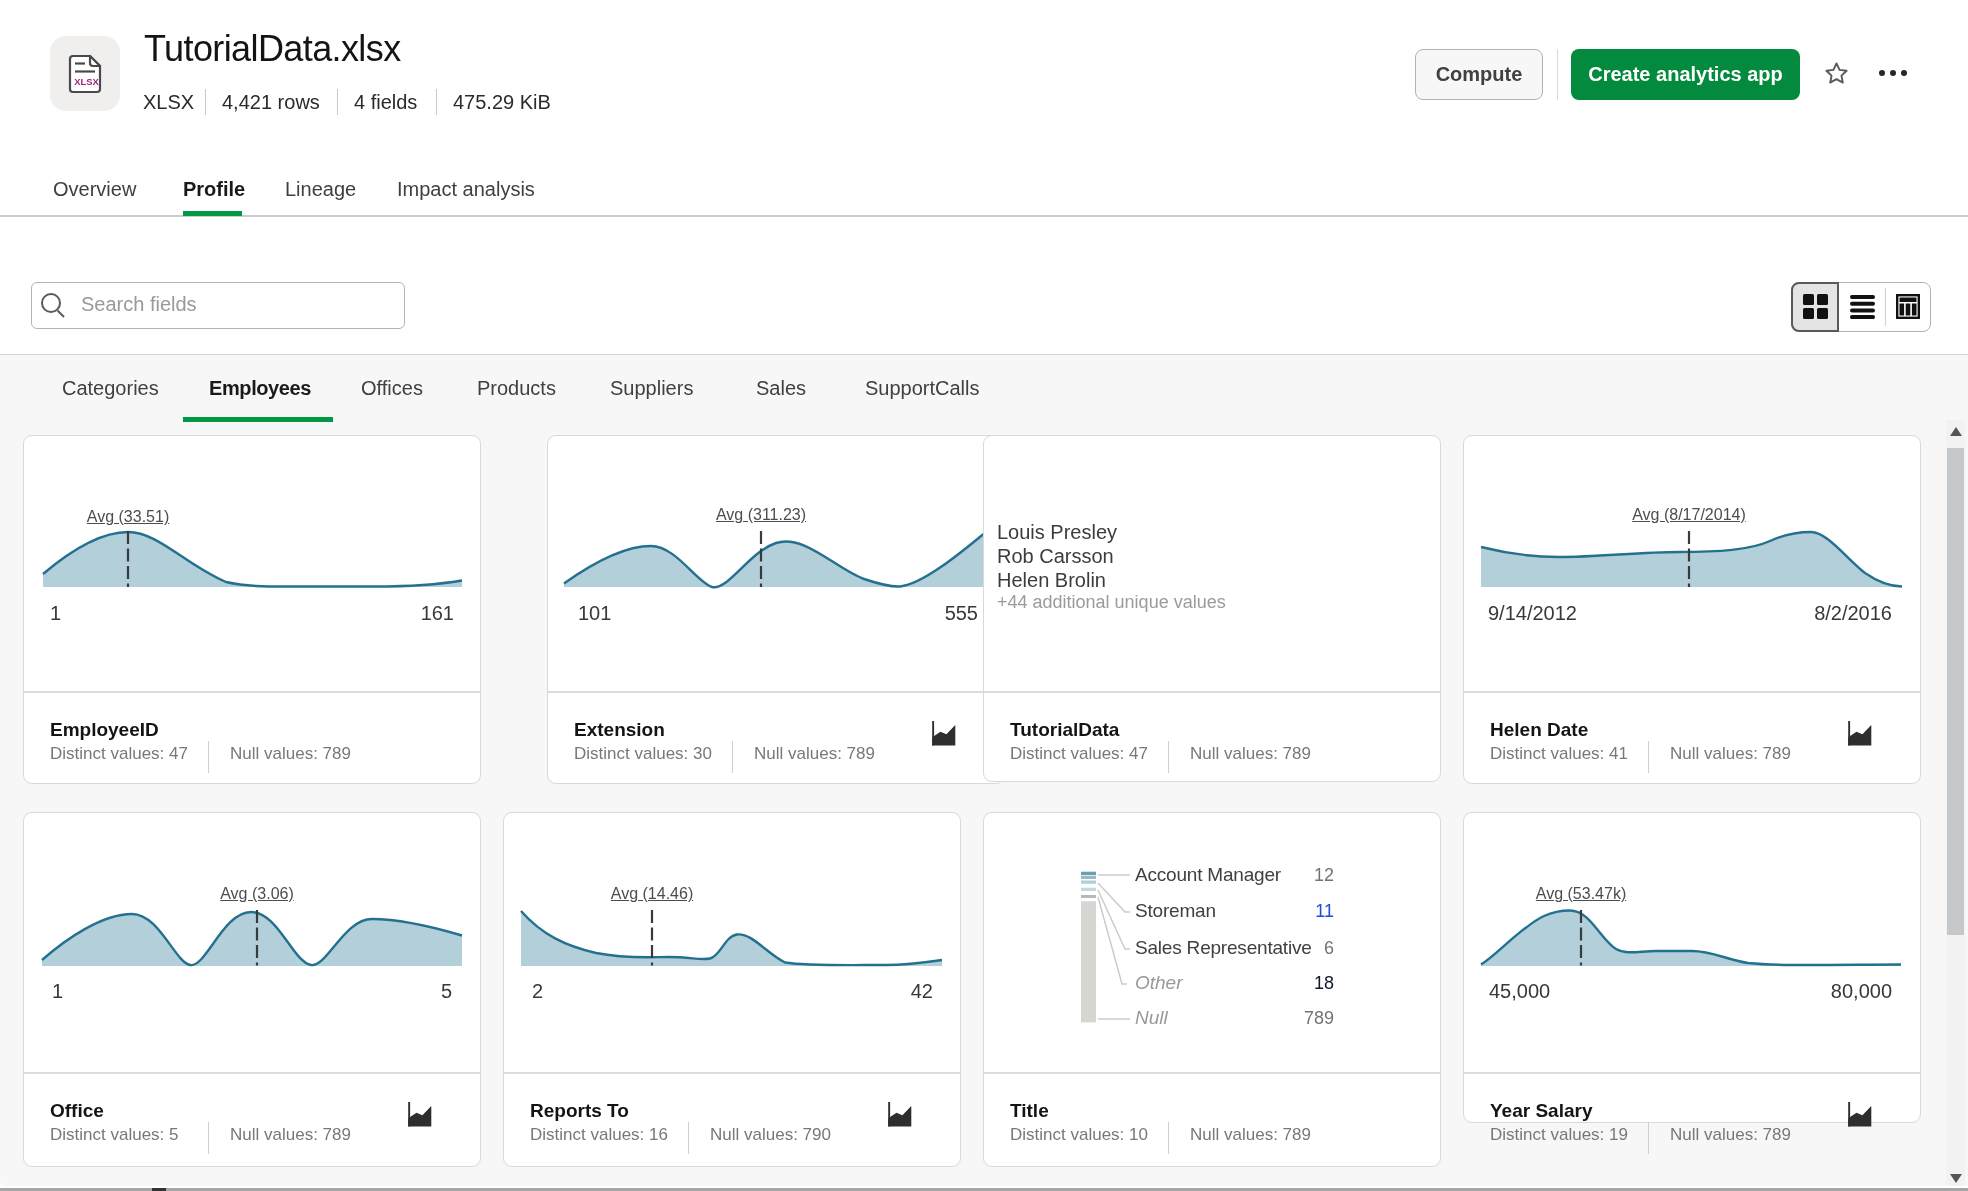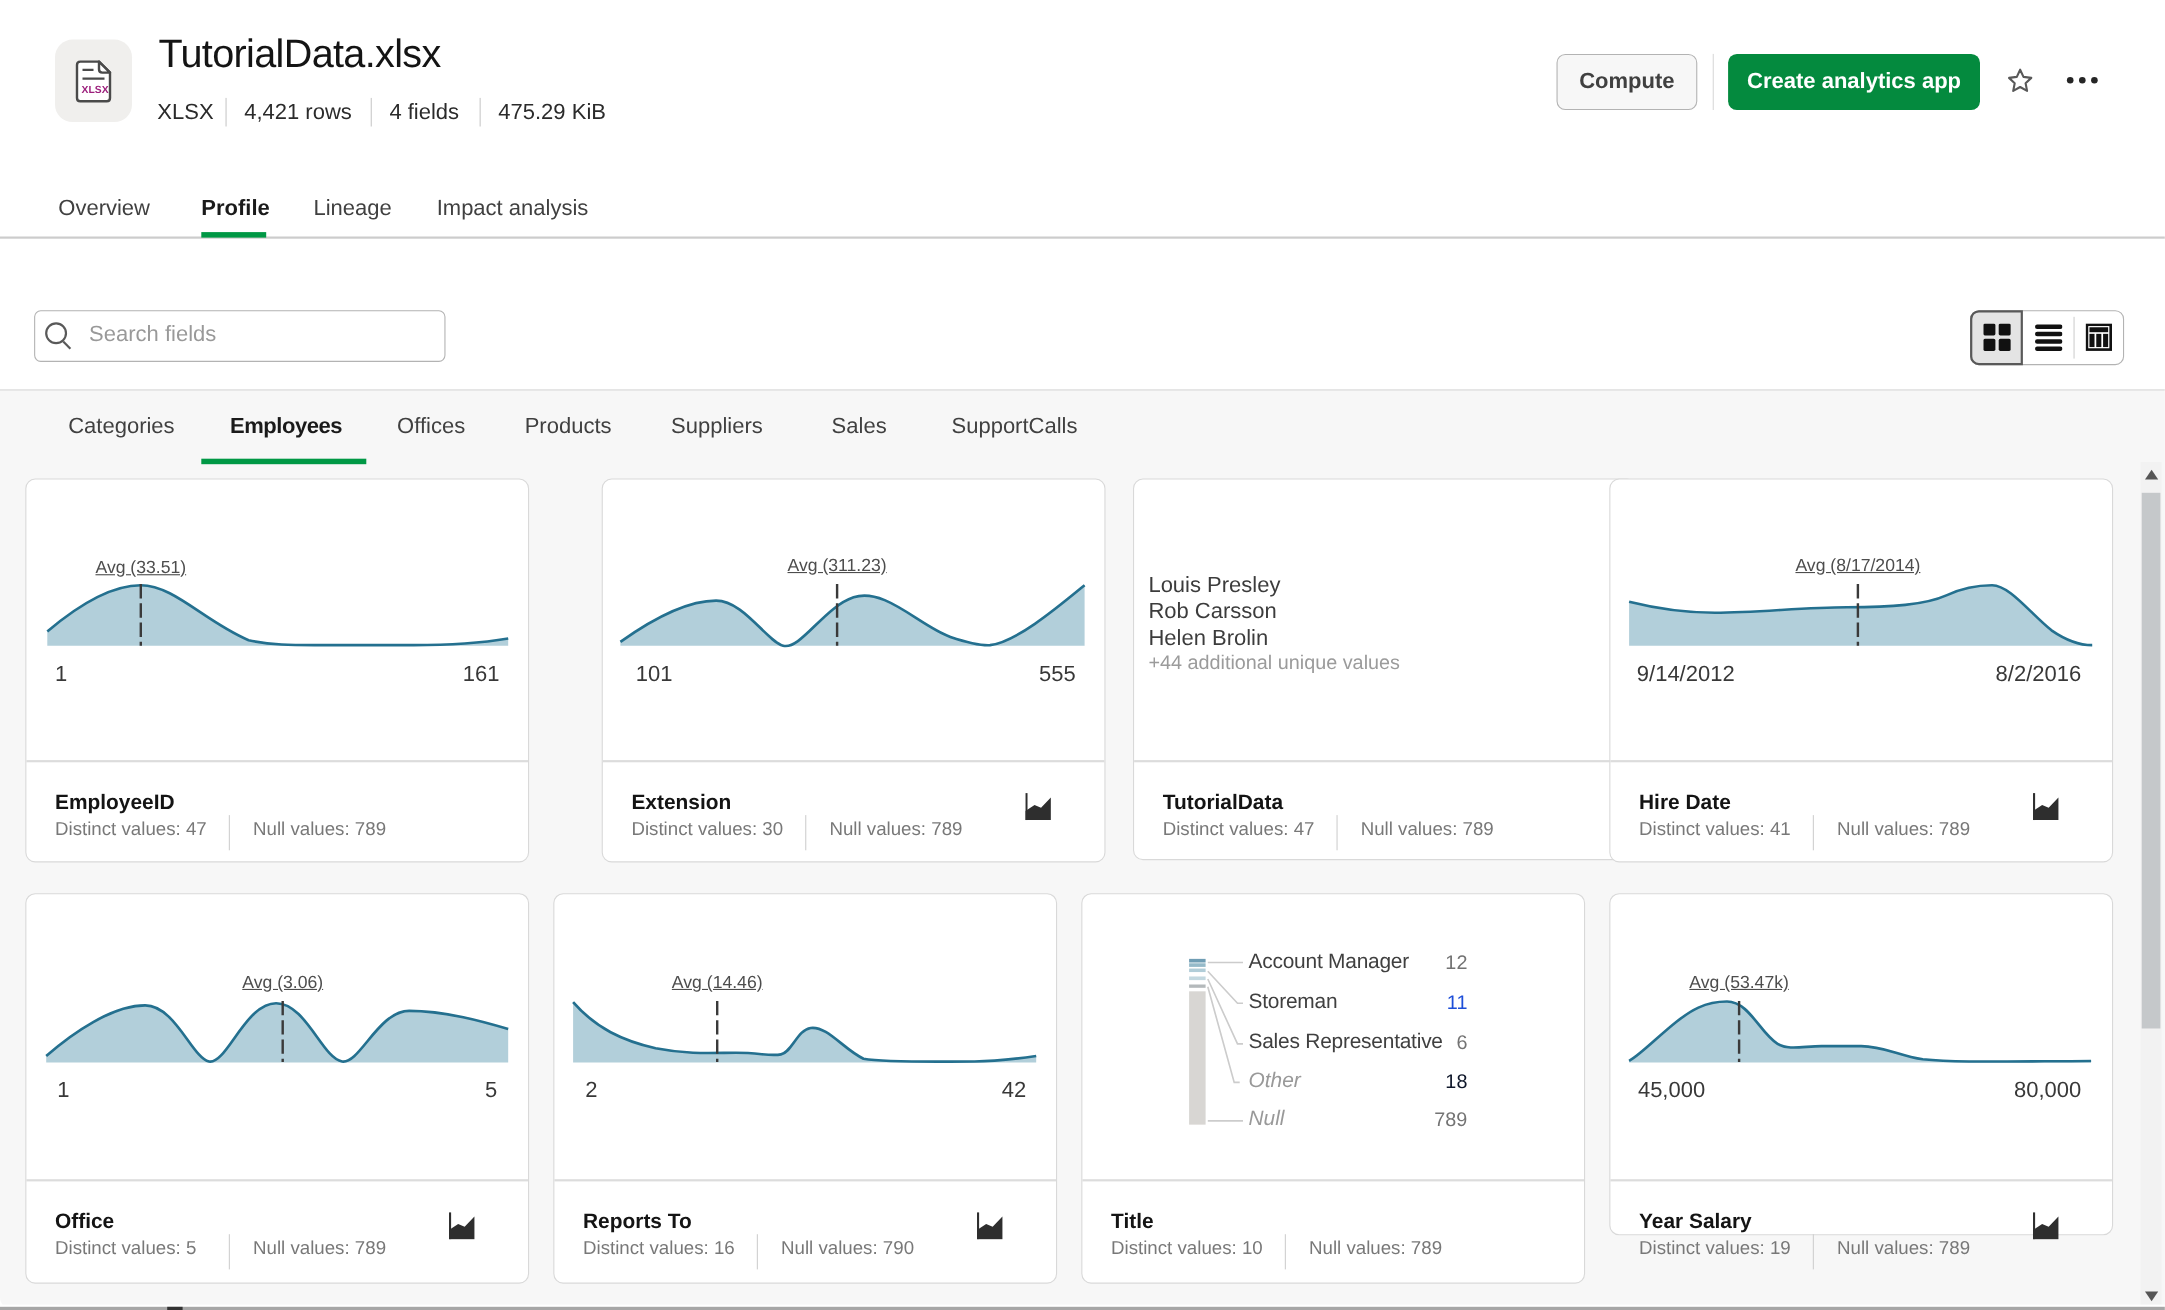--- a/index.html
+++ b/index.html
@@ -125,41 +125,41 @@
   <div class="ctitle" style="top:283px;">Extension</div>
   <div class="csub" style="top:308px;">Distinct values: 30</div>
   <div class="csep" style="left:184px;top:305px;"></div>
   <div class="csub" style="left:206px;top:308px;">Null values: 789</div>
   <svg class="cicon" style="top:285px;" width="24" height="25" viewBox="0 0 24 25">
       <rect x="0.2" y="0" width="1.9" height="24.5" fill="#2e2e2e"></rect>
       <path d="M0.2,24.5 L0.2,16.2 L8.5,10.8 L14.4,13.3 L23.3,4 L23.3,24.5 Z" fill="#2e2e2e"></path>
     </svg>
 </div>
 
-<div class="card" style="left:1030px;top:435px;height:347px;">
+<div class="card" style="left:983px;top:435px;height:347px;">
   <div class="abs names" style="left:13px;top:84px;">Louis Presley<br>Rob Carsson<br>Helen Brolin</div>
   <div class="abs" style="left:13px;top:156px;font-size:18px;color:#9b9b9b;">+44 additional unique values</div>
   <div class="divider" style="top:255px;"></div>
   <div class="ctitle" style="top:283px;">TutorialData</div>
   <div class="csub" style="top:308px;">Distinct values: 47</div>
   <div class="csep" style="left:184px;top:305px;"></div>
   <div class="csub" style="left:206px;top:308px;">Null values: 789</div>
 </div>
 
 <div class="card" style="left:1463px;top:435px;height:349px;">
   <svg class="abs" style="left:0;top:0;" width="455" height="256" viewBox="0 0 455 256">
     <path d="M17,111 C45,118 70,121 95,121 C135,121 175,116 215,116 C255,116 286,114 306,105 C321,98 333,96 347,96 C363,96 382,122 401,137 C417,148 429,150.5 438,150.5 L438,151 L17,151 Z" fill="#b2cfda"></path>
     <path d="M17,111 C45,118 70,121 95,121 C135,121 175,116 215,116 C255,116 286,114 306,105 C321,98 333,96 347,96 C363,96 382,122 401,137 C417,148 429,150.5 438,150.5" fill="none" stroke="#24708f" stroke-width="2.4"></path>
     <line x1="225" y1="95" x2="225" y2="151" stroke="#3a3a3a" stroke-width="2.2" stroke-dasharray="13 4.5"></line>
   </svg>
   <div class="avglab" style="left:225px;top:70px;">Avg (8/17/2014)</div>
   <div class="axlab" style="left:24px;top:166px;">9/14/2012</div>
   <div class="axlab" style="right:28px;top:166px;">8/2/2016</div>
   <div class="divider" style="top:255px;"></div>
-  <div class="ctitle" style="top:283px;">Hire Date</div>
+  <div class="ctitle" style="top:283px;">Helen Date</div>
   <div class="csub" style="top:308px;">Distinct values: 41</div>
   <div class="csep" style="left:184px;top:305px;"></div>
   <div class="csub" style="left:206px;top:308px;">Null values: 789</div>
   <svg class="cicon" style="top:285px;" width="24" height="25" viewBox="0 0 24 25">
       <rect x="0.2" y="0" width="1.9" height="24.5" fill="#2e2e2e"></rect>
       <path d="M0.2,24.5 L0.2,16.2 L8.5,10.8 L14.4,13.3 L23.3,4 L23.3,24.5 Z" fill="#2e2e2e"></path>
     </svg>
 </div>
 
 <div class="card" style="left:23px;top:812px;height:355px;">

